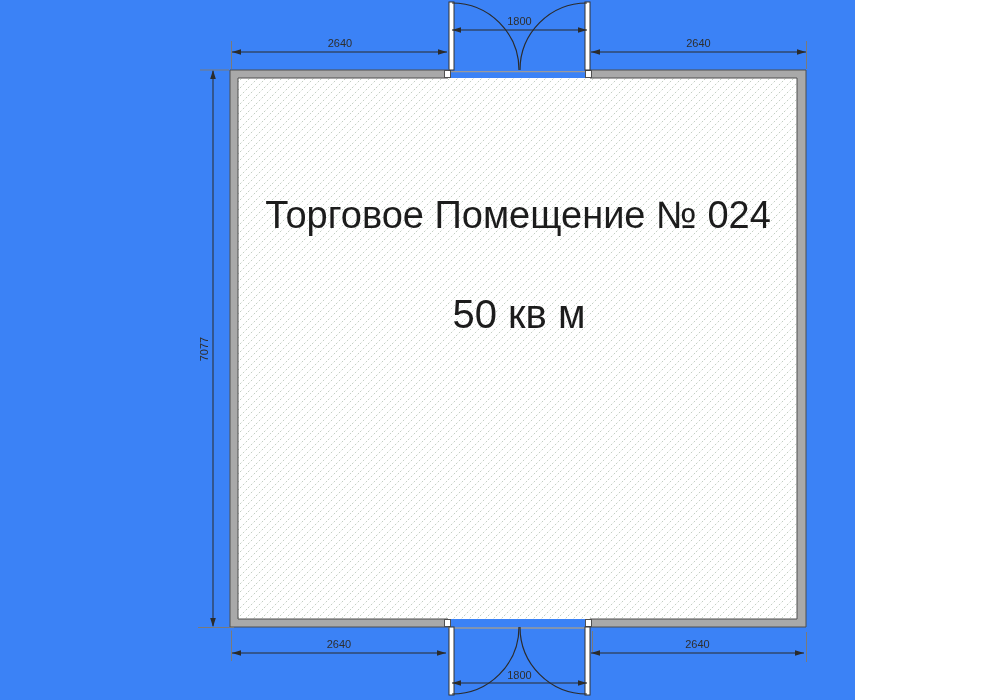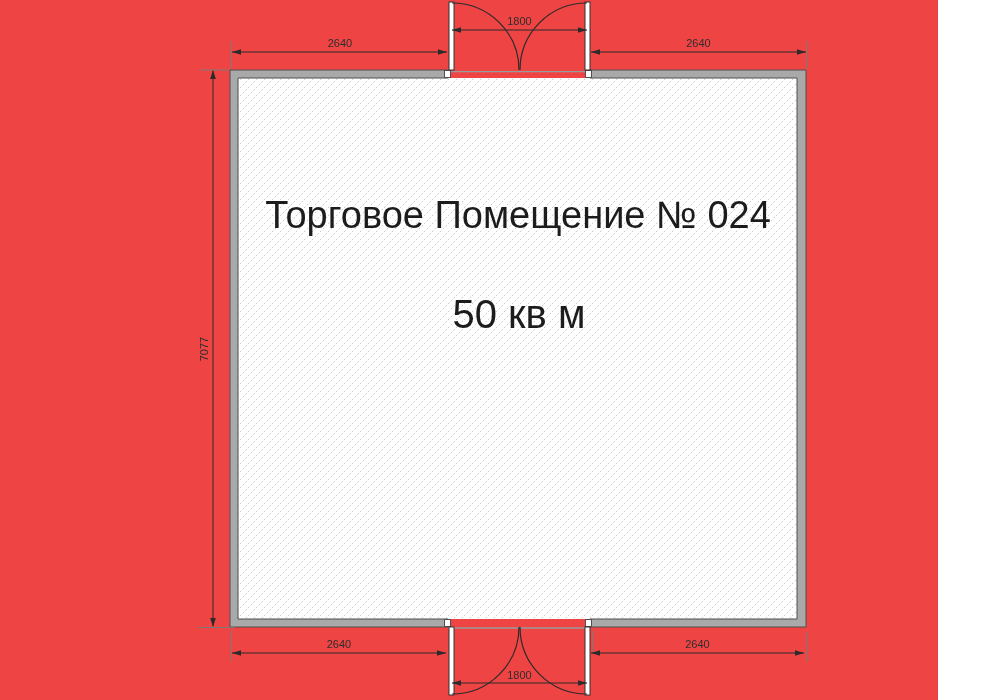--- a/index.html
+++ b/index.html
@@ -1,19 +1,19 @@
 <!DOCTYPE html>
 <html><head>
 <meta charset="utf-8">
 <style>
   html,body { margin:0; padding:0; background:#ffffff; }
   .canvas {
     position:relative;
-    width:938px; height:700px;
-    background:#ef4444;
+    width:855px; height:700px;
+    background:#3b82f6;
     font-family:"Liberation Sans","DejaVu Sans",sans-serif;
     overflow:hidden;
   }
   svg { display:block; }
   svg text {
     font-family:"Liberation Sans","DejaVu Sans",sans-serif;
     fill:#1c1c1c;
   }
   .wall   { stroke:#4f4f4f; stroke-width:1; }
   .leaf   { fill:#ffffff; stroke:#333333; stroke-width:1; }

